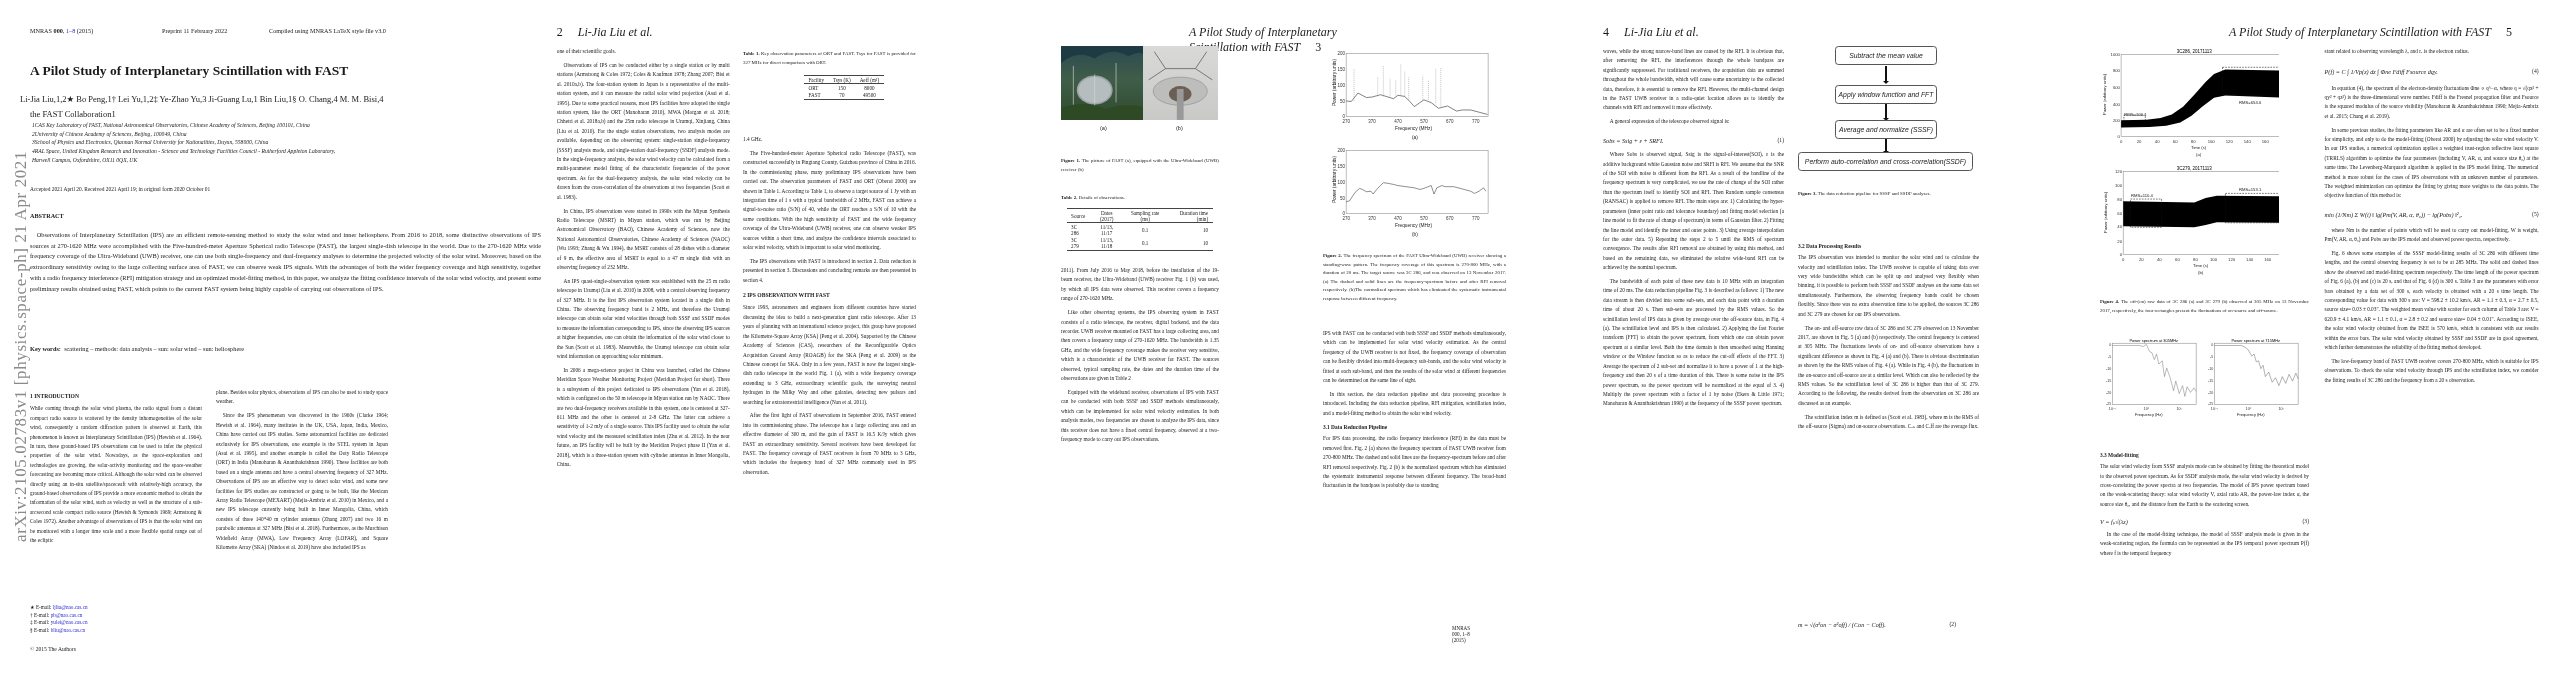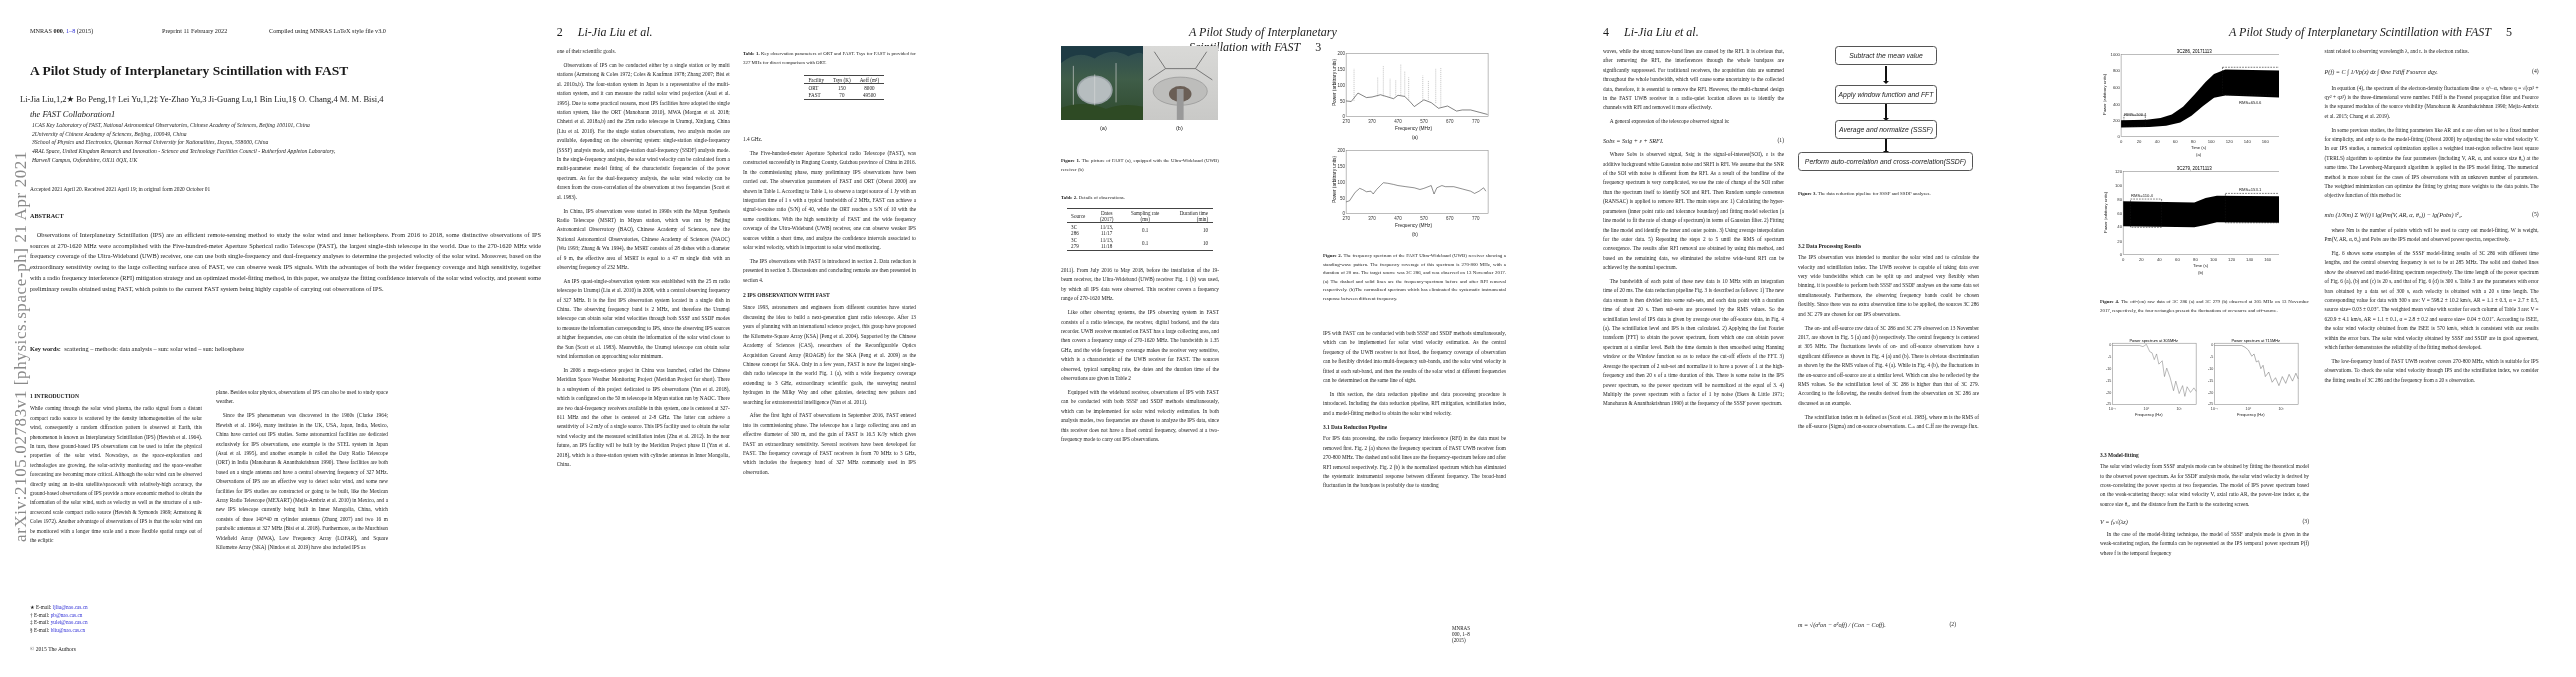--- a/index.html
+++ b/index.html
@@ -48,21 +48,21 @@
     <span>MNRAS</span>
     <b>000</b>,
     <span class="link">1–8</span>
     <span>(2015)</span>
   </div>
   <div class="hdr" style="left:162px;">Preprint 11 February 2022</div>
   <div class="hdr" style="left:269px;">Compiled using MNRAS LaTeX style file v3.0</div>
 
   <h1 style="position:absolute; left:30px; top:63px; font-size:13.5px; font-weight:bold; font-family:'Liberation Serif',serif;">A Pilot Study of Interplanetary Scintillation with FAST</h1>
   <div style="position:absolute; left:20px; top:94px; font-size:8.5px;">Li-Jia Liu,1,2★ Bo Peng,1† Lei Yu,1,2‡ Ye-Zhao Yu,3 Ji-Guang Lu,1 Bin Liu,1§ O. Chang,4 M. M. Bisi,4</div>
-  <div style="position:absolute; left:30px; top:109px; font-size:8.5px;font-style:italic;">the FAST Collaboration1</div>
+  <div style="position:absolute; left:30px; top:109px; font-size:8.5px;">the FAST Collaboration1</div>
   <div style="position:absolute; left:32px; top:121px; font-size:5.6px; font-style:italic; line-height:8.7px;">
     <div>1CAS Key Laboratory of FAST, National Astronomical Observatories, Chinese Academy of Sciences, Beijing 100101, China</div>
     <div>2University of Chinese Academy of Sciences, Beijing, 100049, China</div>
     <div>3School of Physics and Electronics, Qiannan Normal University for Nationalities, Duyun, 558000, China</div>
     <div>4RAL Space, United Kingdom Research and Innovation - Science and Technology Facilities Council - Rutherford Appleton Laboratory,</div>
     <div>Harwell Campus, Oxfordshire, OX11 0QX, UK</div>
   </div>
 
   <div style="position:absolute; left:30px; top:186px; font-size:5.4px;">Accepted 2021 April 20. Received 2021 April 19; in original form 2020 October 01</div>
   <div style="position:absolute; left:30px; top:212px; font-size:6.2px; font-weight:bold;">ABSTRACT</div>

